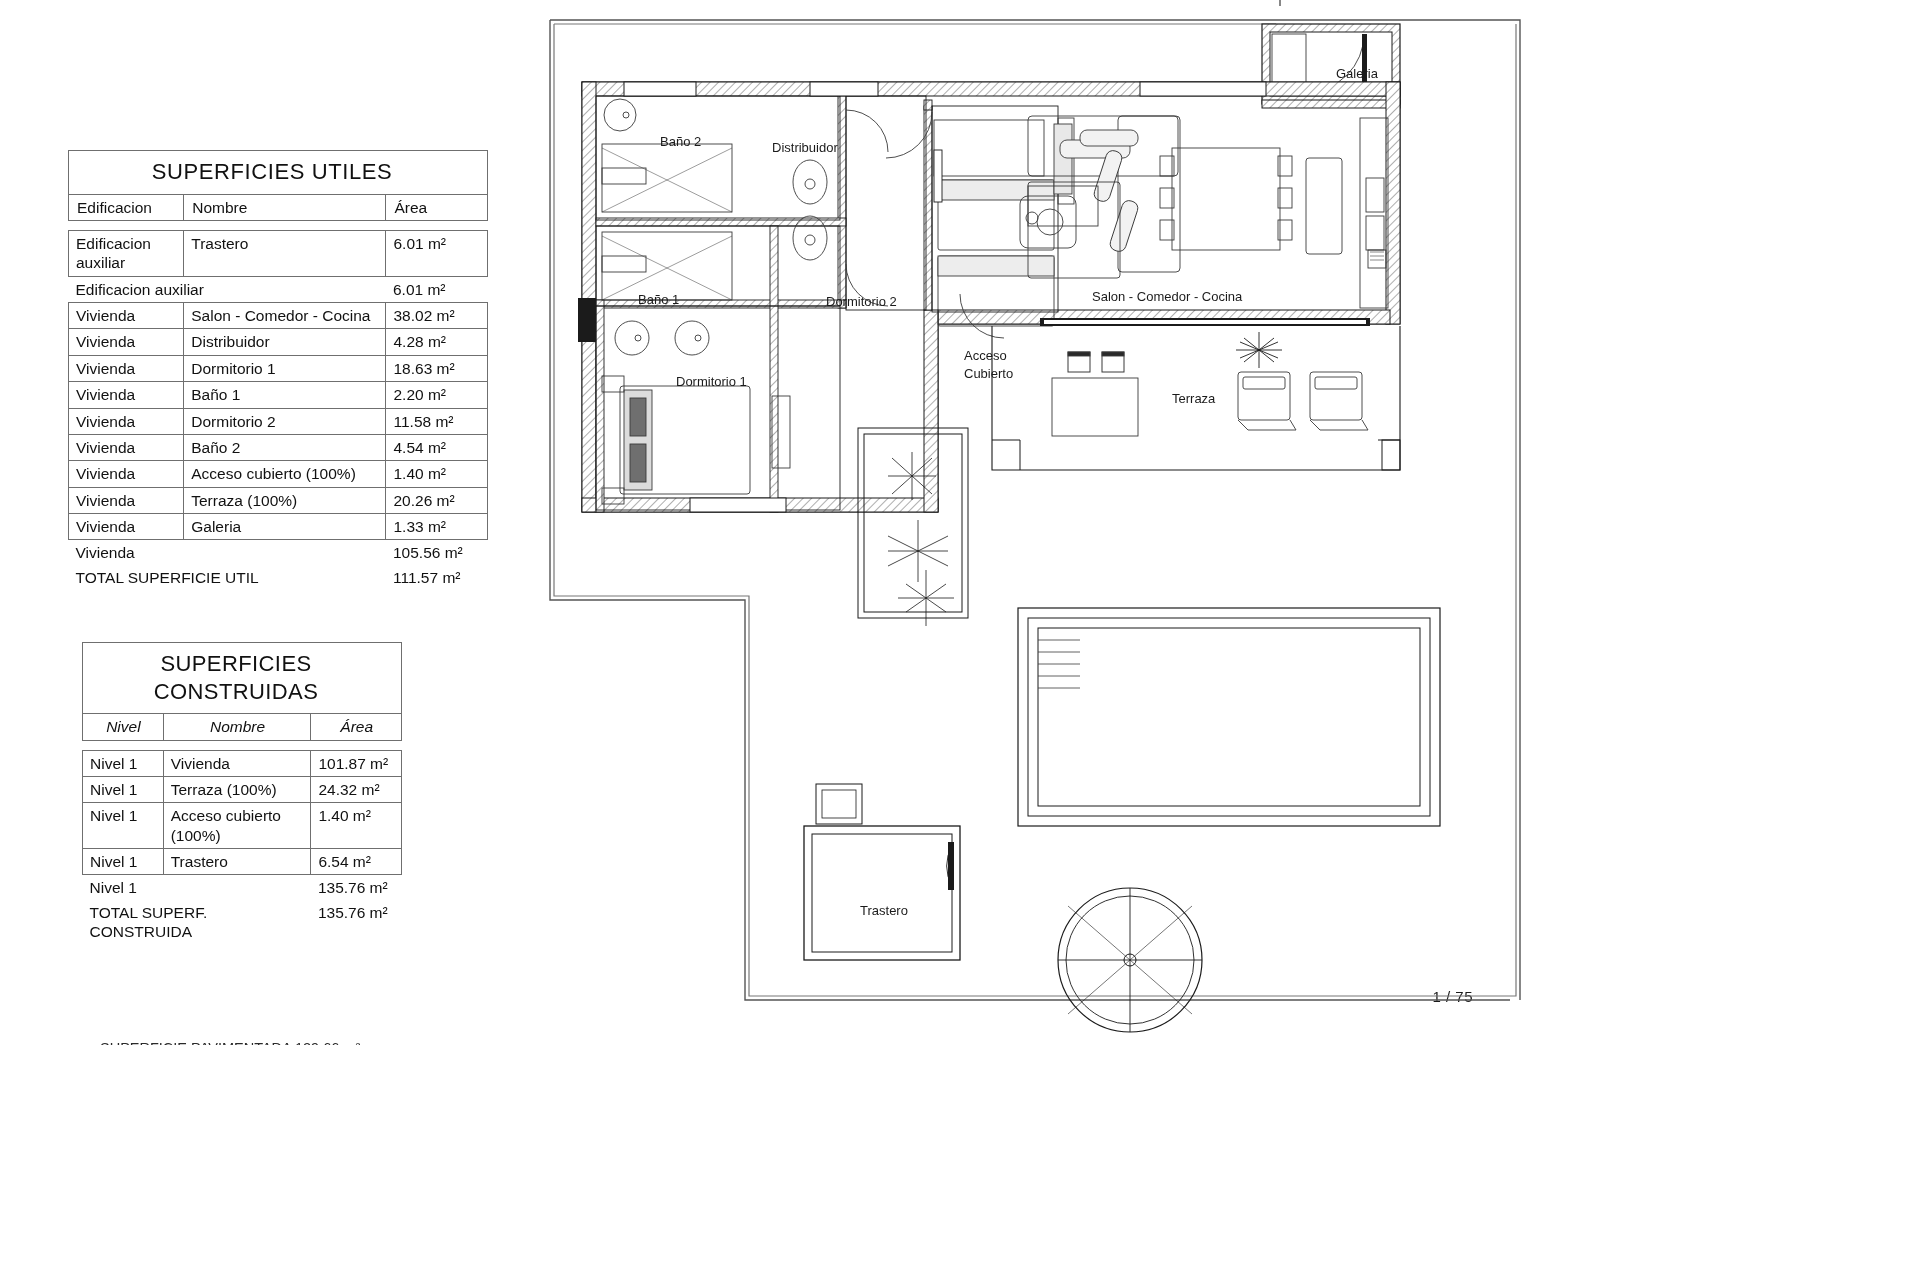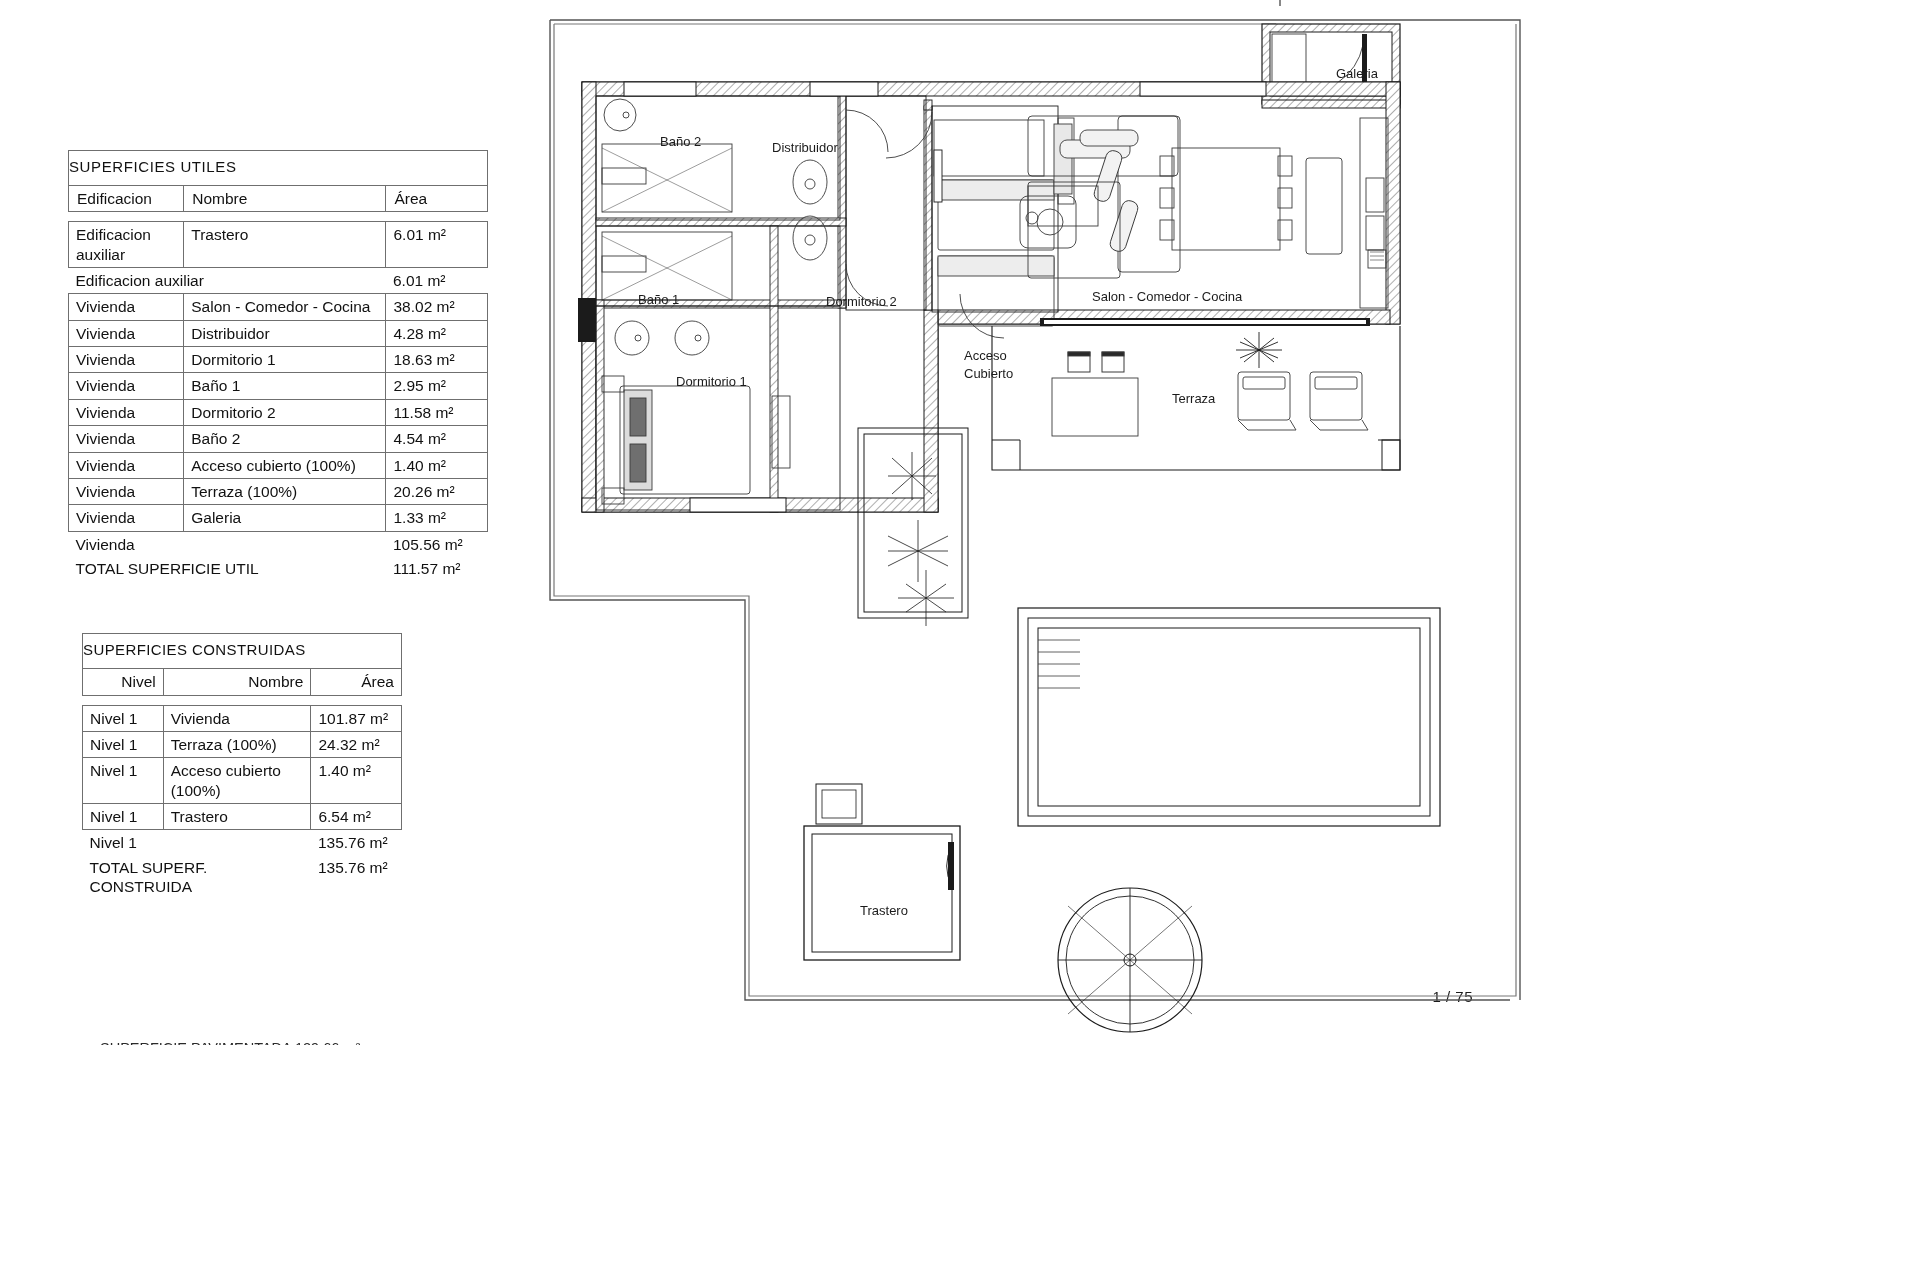--- a/index.html
+++ b/index.html
@@ -19,21 +19,22 @@
   .tbl-utiles td,.tbl-utiles th,
   .tbl-constr td,.tbl-constr th{
     border:1px solid #6f6f6f;
     padding:3px 7px;
     font-weight:normal;
     text-align:left;
     vertical-align:top;
     line-height:1.25;
   }
   .title-row td{
-    font-size:15px;
+    text-align:center;
+    font-size:22px;
     letter-spacing:.6px;
     padding:7px 12px 8px 0;
     border-left:1px solid #6f6f6f;
     border-right:1px solid #6f6f6f;
     border-top:1px solid #6f6f6f;
     border-bottom:1px solid #6f6f6f;
   }
   .head-row td{border-top:1px solid #6f6f6f;padding-left:8px;}
   .spacer-row td{border:none;height:9px;padding:0;}
   .subtotal td{
@@ -43,21 +44,21 @@
   .grandtotal td{
     border:none;padding-top:2px;
   }
   .c-edif{width:105px;}
   .c-nom{width:212px;}
   .c-area{width:95px;}
   .c-niv{width:92px;}
   .c-nom2{width:198px;}
   .c-area2{width:100px;}
   .tbl-constr .title-row td{letter-spacing:.4px;}
-  .tbl-constr .head-row td{text-align:right;}
+  .tbl-constr .head-row td{text-align:center;font-style:italic;}
   .pav{
     position:absolute;left:100px;top:1040px;
     font-size:14.5px;color:#2a2a2a;white-space:nowrap;
   }
   .two-line{line-height:1.2;}
 
   
   .pageno{
     position:absolute;right:95px;bottom:40px;
     font-size:15px;color:#1a1a1a;letter-spacing:.5px;
@@ -113,21 +114,21 @@
         <td>4.28 m²</td>
       </tr>
       <tr>
         <td>Vivienda</td>
         <td>Dormitorio 1</td>
         <td>18.63 m²</td>
       </tr>
       <tr>
         <td>Vivienda</td>
         <td>Baño 1</td>
-        <td>2.95 m²</td>
+        <td>2.20 m²</td>
       </tr>
       <tr>
         <td>Vivienda</td>
         <td>Dormitorio 2</td>
         <td>11.58 m²</td>
       </tr>
       <tr>
         <td>Vivienda</td>
         <td>Baño 2</td>
         <td>4.54 m²</td>

